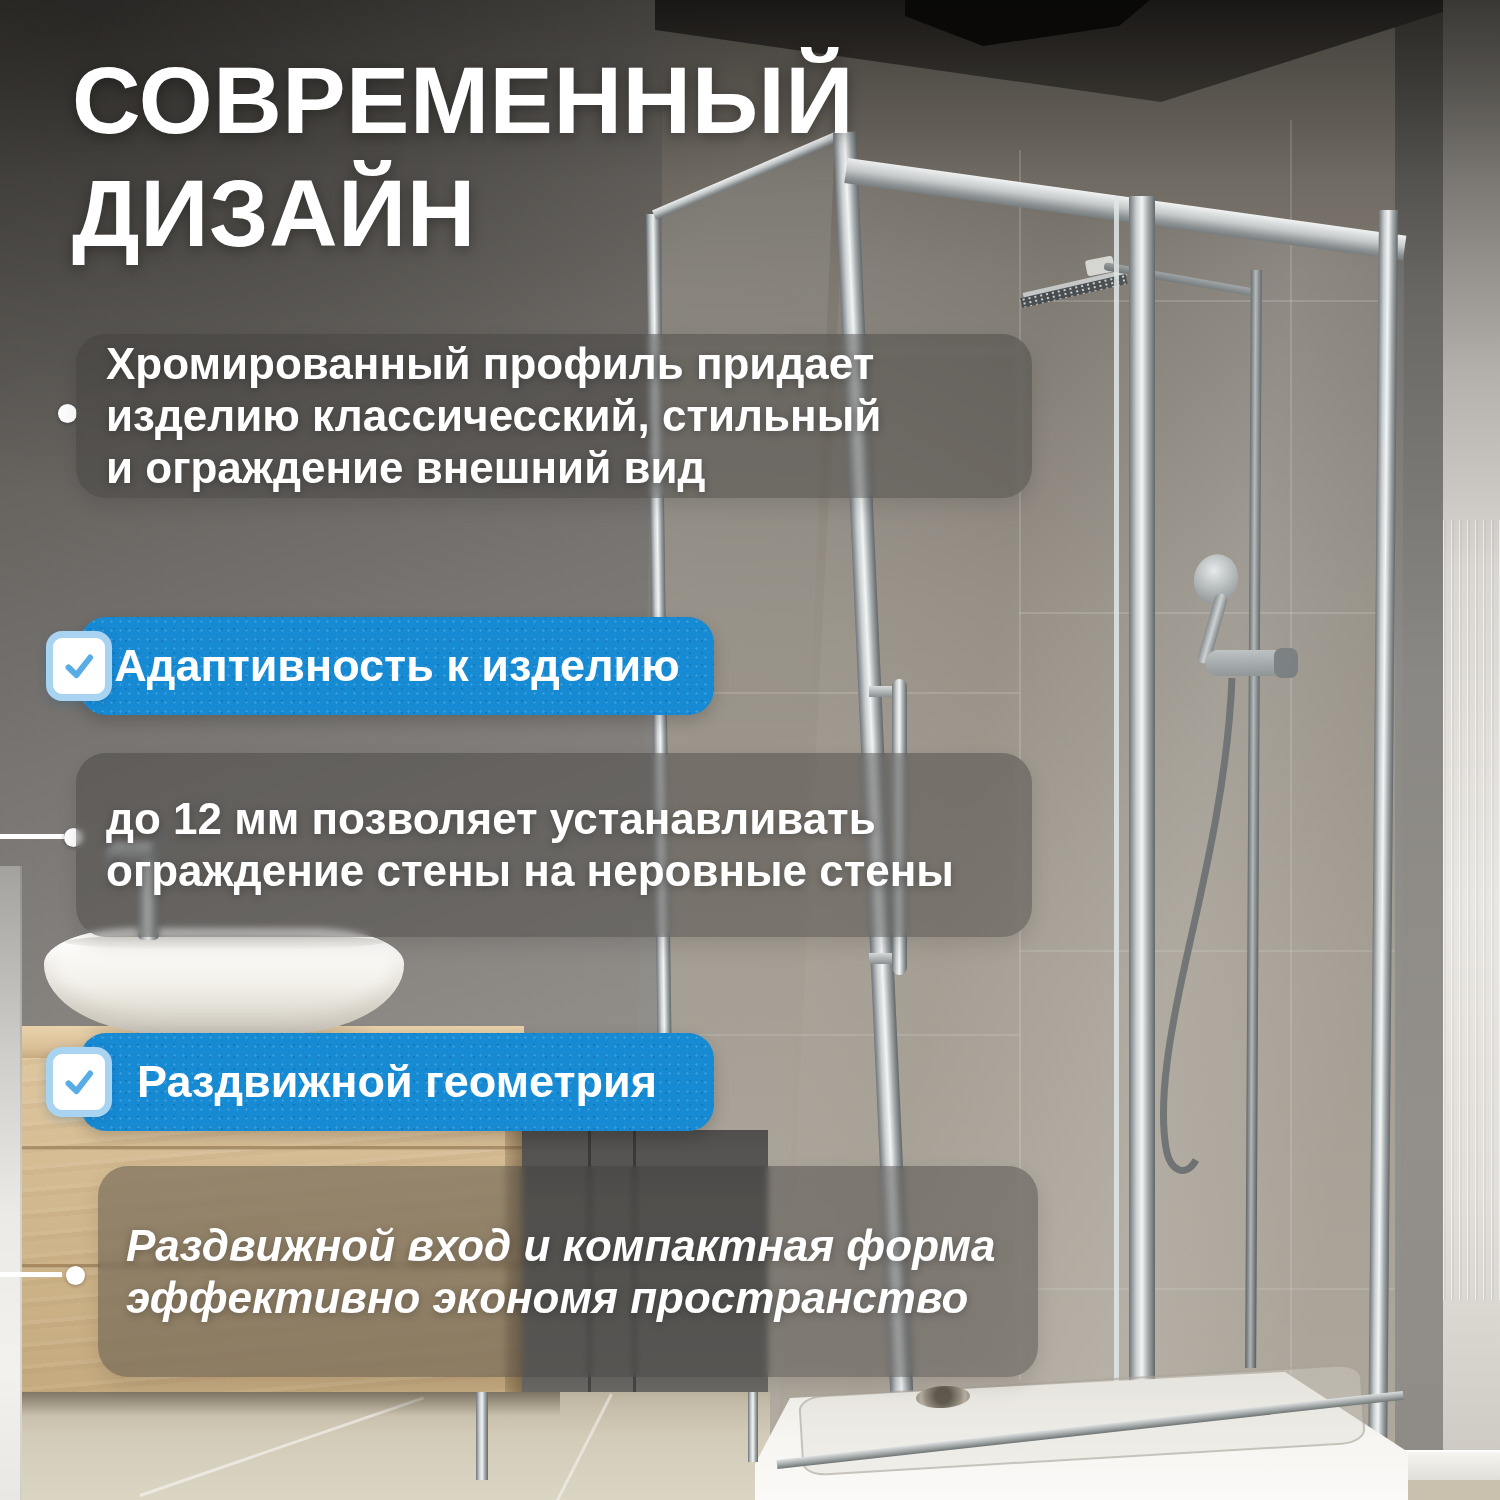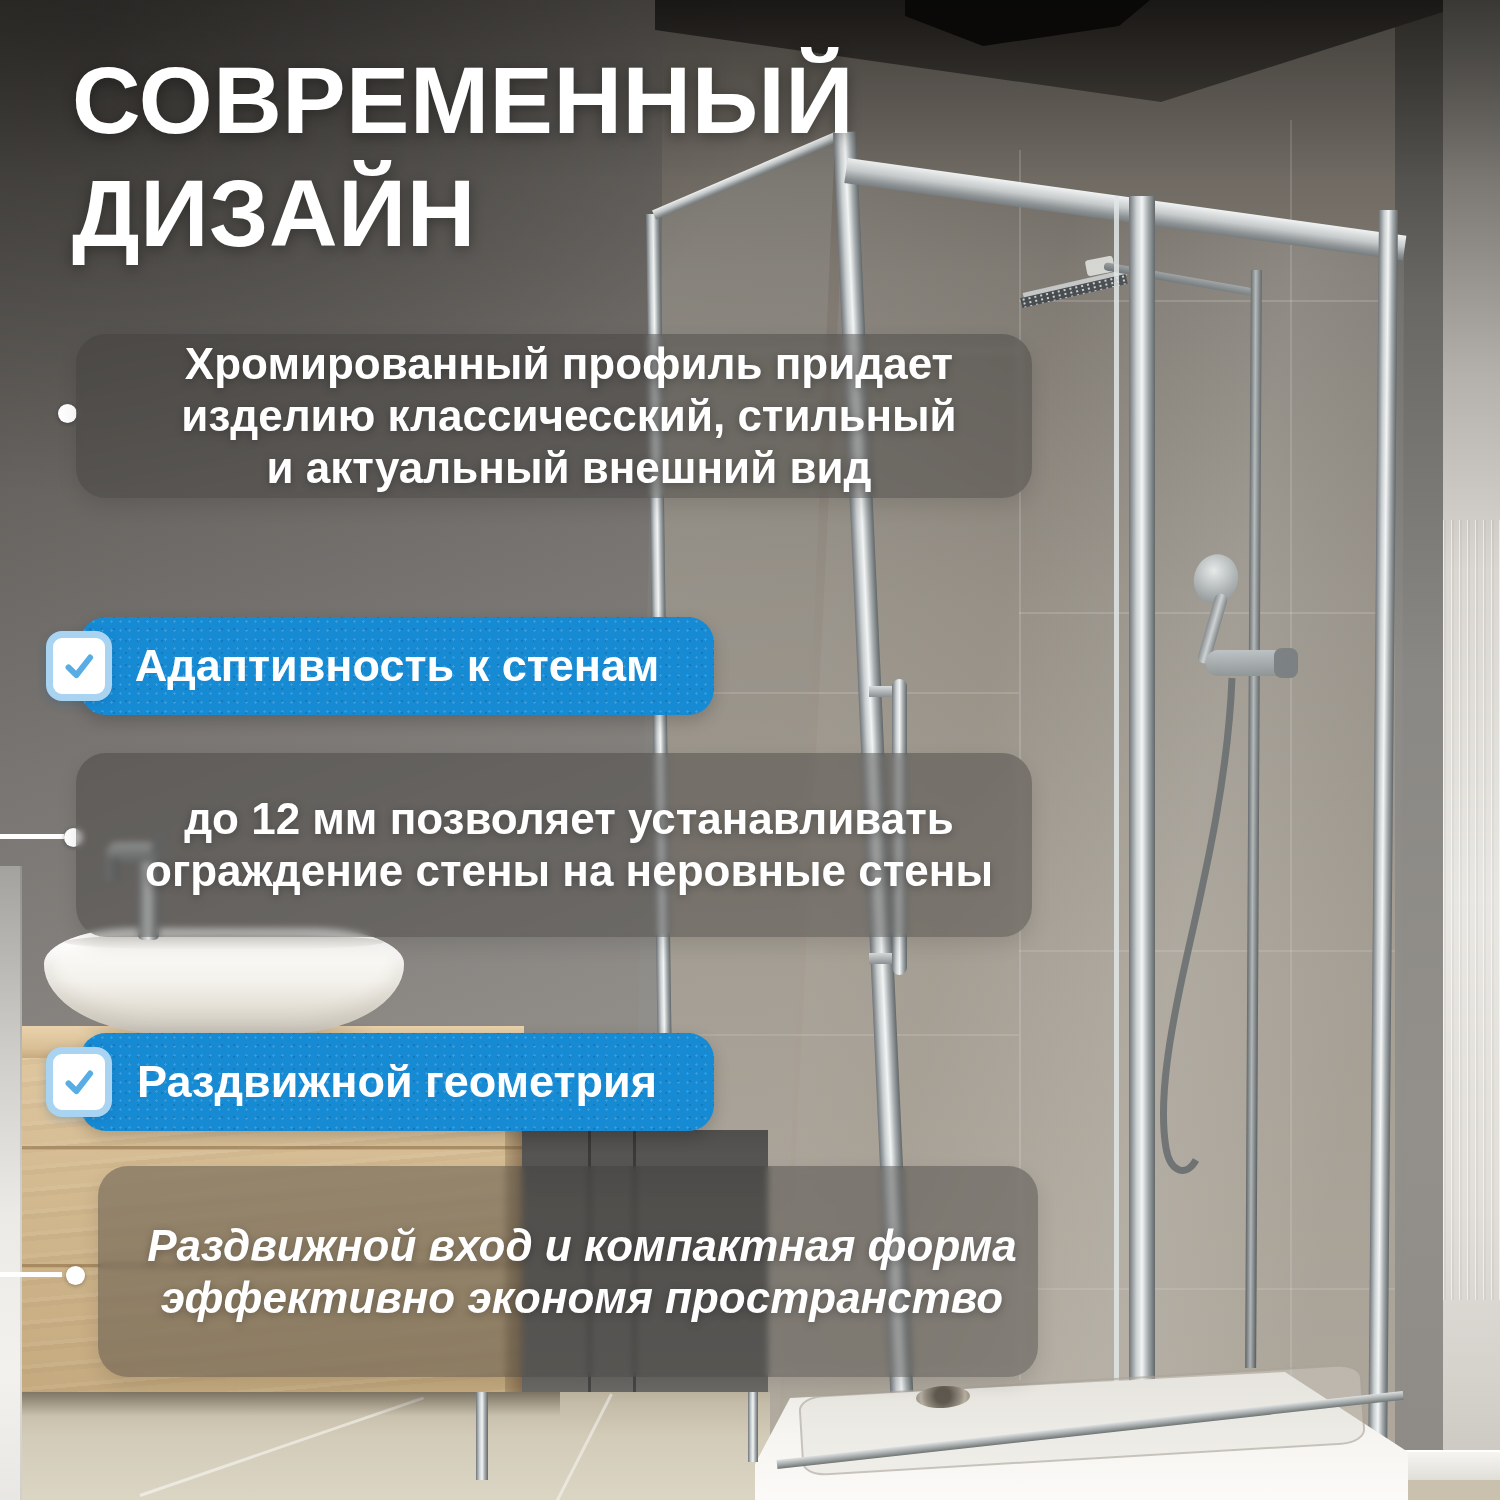--- a/index.html
+++ b/index.html
@@ -8,21 +8,21 @@
   .abs{position:absolute;}
   
   .chromeV{background:linear-gradient(90deg,#70757a 0%,#c9ced0 28%,#f3f5f5 50%,#aab0b2 72%,#62686a 100%);}
   .chromeH{background:linear-gradient(180deg,#f1f3f3 0%,#c6cacb 45%,#8e9395 80%,#777c7e 100%);}
   
   .title{left:72px;top:44px;color:#fff;font-weight:700;font-size:95px;line-height:113px;
          letter-spacing:.5px;text-shadow:0 3px 14px rgba(0,0,0,.35);white-space:nowrap;}
   .tblock{background:rgba(62,60,58,.42);border-radius:30px;color:#fff;font-weight:700;
           font-size:44px;line-height:52px;display:flex;flex-direction:column;justify-content:center;
           padding-left:30px;box-sizing:border-box;text-shadow:0 2px 8px rgba(0,0,0,.28);
-          backdrop-filter:blur(3px);box-shadow:0 8px 20px rgba(0,0,0,.10);text-align:center;}
+          backdrop-filter:blur(3px);box-shadow:0 8px 20px rgba(0,0,0,.10);}
   .banner{background:#178ad4;border-radius:26px;color:#fff;font-weight:700;font-size:45px;
           display:flex;align-items:center;justify-content:center;box-sizing:border-box;
           box-shadow:0 6px 16px rgba(0,0,0,.18);
           background-image:radial-gradient(rgba(255,255,255,.15) 1.2px,transparent 1.4px),
                            radial-gradient(rgba(0,10,40,.14) 1px,transparent 1.2px);
           background-size:9px 9px,12px 12px;background-position:0 0,4px 6px;}
   .checkbox{width:66px;height:70px;border-radius:16px;background:#fff;border:7px solid #a8d3f1;
             box-sizing:border-box;display:flex;align-items:center;justify-content:center;
             box-shadow:0 3px 10px rgba(20,90,150,.25);}
   .checkbox svg polyline{fill:none;stroke:#58ade4;stroke-width:9;stroke-linecap:round;stroke-linejoin:round;}
@@ -169,25 +169,25 @@
 
   <div class="abs title">
     <div>СОВРЕМЕННЫЙ</div>
     <div>ДИЗАЙН</div>
   </div>
 
   <div class="abs dot" style="left:58px;top:404px;"></div>
   <div class="abs tblock" style="left:76px;top:334px;width:956px;height:164px;">
     <div>Хромированный профиль придает</div>
     <div>изделию классичесский, стильный</div>
-    <div>и актуальный внешний вид</div>
+    <div>и ограждение внешний вид</div>
   </div>
 
   <div class="abs banner" style="left:80px;top:617px;width:634px;height:98px;">
-    <span>Адаптивность к стенам</span>
+    <span>Адаптивность к изделию</span>
   </div>
   <div class="abs checkbox" style="left:46px;top:631px;">
     <svg width="42" height="42" viewBox="0 0 64 64">
       <polyline points="16,34 28,46 49,19"></polyline>
     </svg>
   </div>
 
   <div class="abs cline" style="left:0;top:834px;width:64px;"></div>
   <div class="abs dot" style="left:64px;top:828px;"></div>
   <div class="abs tblock" style="left:76px;top:753px;width:956px;height:184px;">

